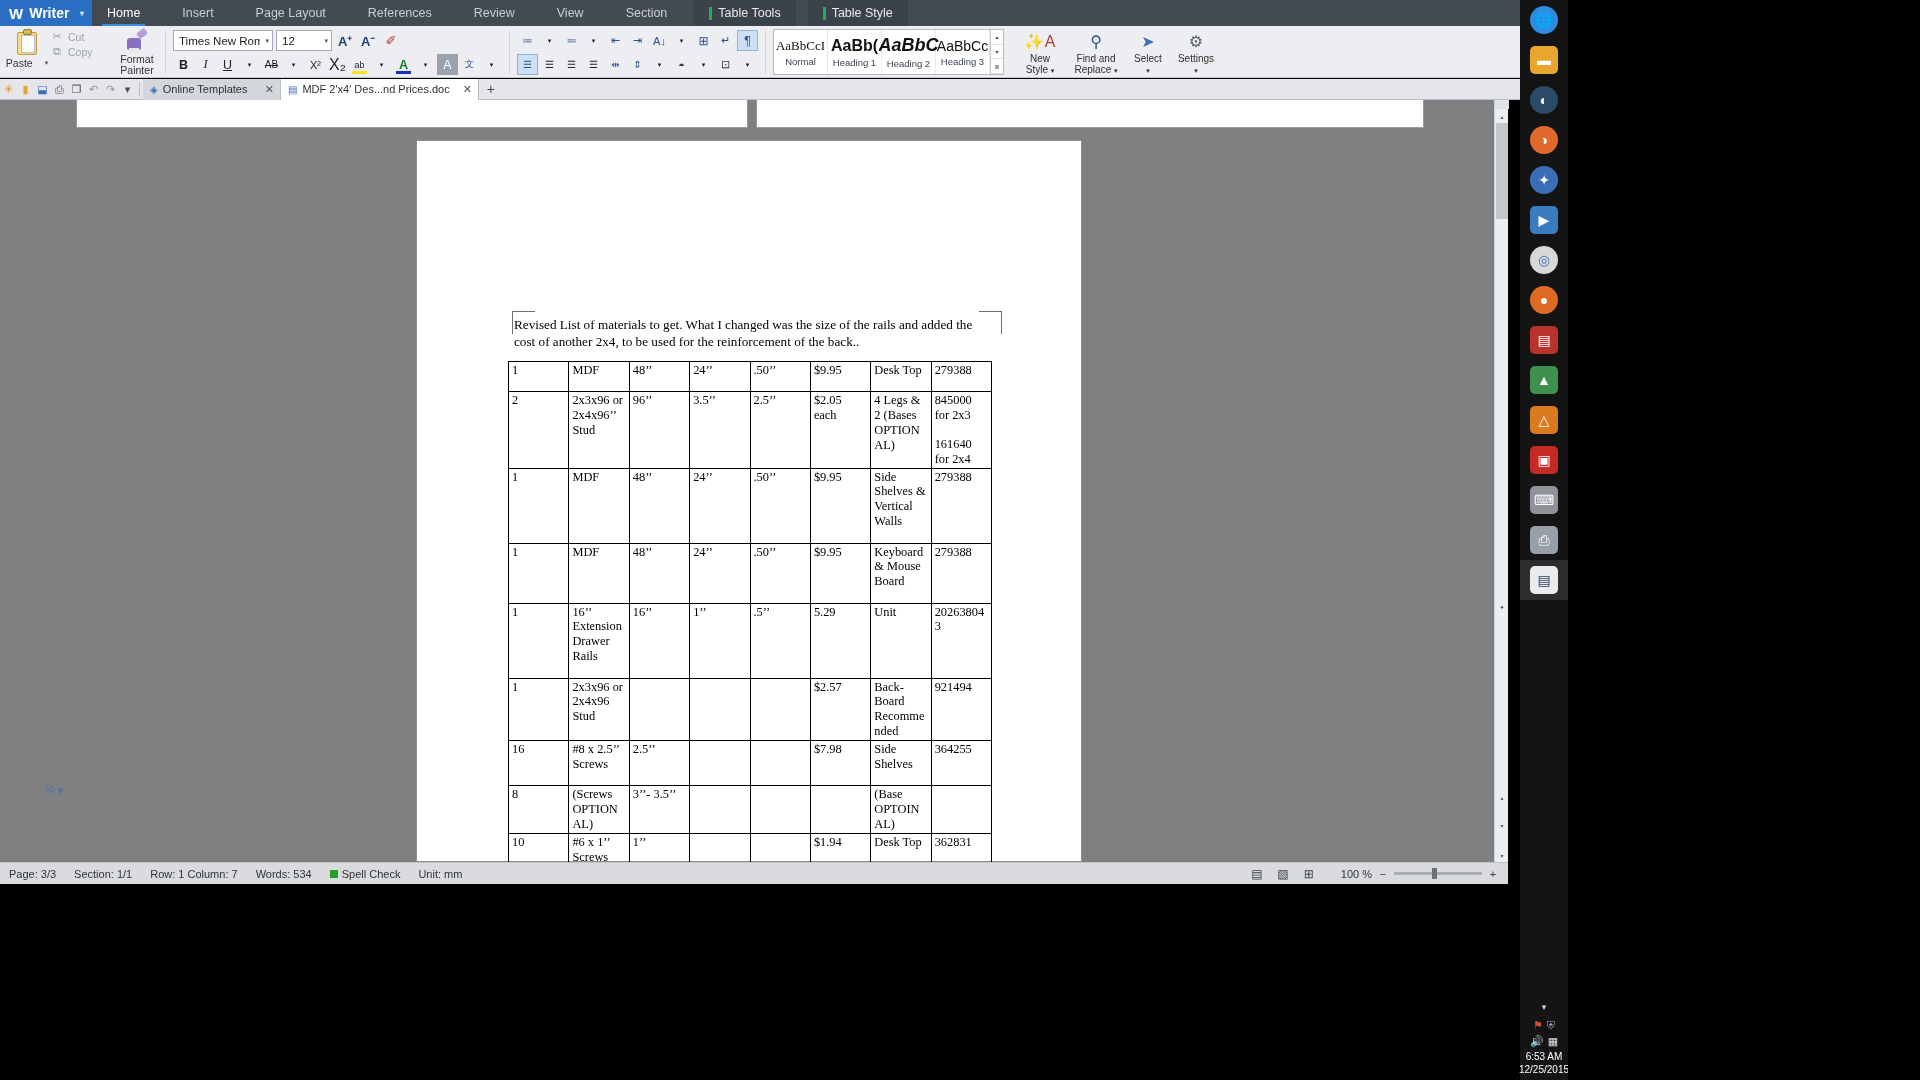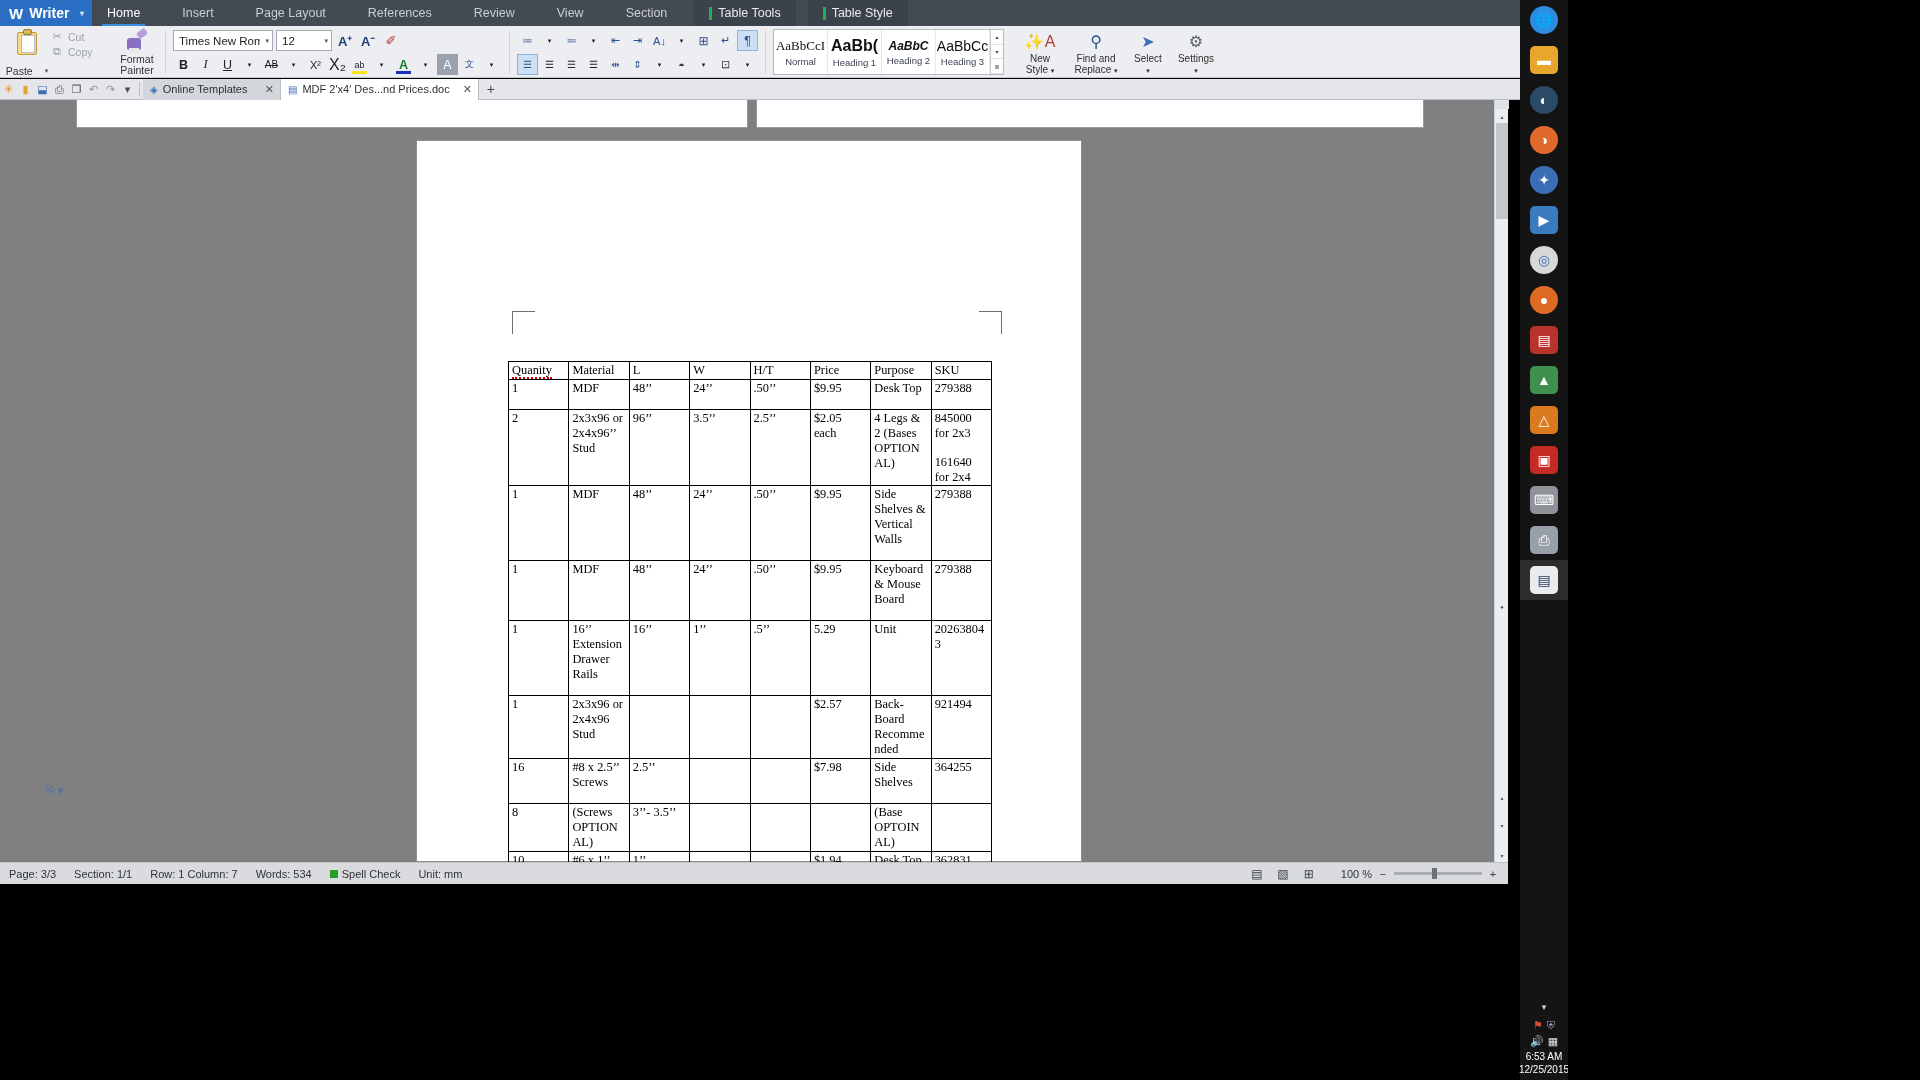--- a/index.html
+++ b/index.html
@@ -56,21 +56,21 @@
   .rb-sep { width:1px; height:44px; background:#d2d5da; margin:4px 3px; }
 
   .paste-col {
     width:46px; display:flex; flex-direction:column; align-items:center;
     padding-top:3px; font-size:10.5px; color:#333;
   }
   .clip-icon { width:26px; height:27px; position:relative; }
   .clip-icon .body { position:absolute; left:3px; top:3px; width:20px; height:23px; background:#f6d98a; border:1px solid #c29b3a; border-radius:2px;}
   .clip-icon .page { position:absolute; left:7px; top:6px; width:14px; height:18px; background:#fff; border:1px solid #b9bcc0;}
   .clip-icon .clip { position:absolute; left:9px; top:0px; width:9px; height:6px; background:#d8b458; border:1px solid #9c7b25; border-radius:2px;}
-  .paste-lbl { display:flex; align-items:center; gap:12px; margin-top:9px; }
+  .paste-lbl { display:flex; align-items:center; gap:12px; margin-top:1px; }
   .caret-dn { font-size:7px; color:#555; }
 
   .clip-small { display:flex; flex-direction:column; gap:2px; padding-top:4px; width:66px; }
   .cs-item { display:flex; align-items:center; gap:4px; font-size:10.5px; color:#9ea2a8; }
   .cs-item .ci { width:14px; text-align:center; font-size:11px; }
 
   .fmt-col { width:42px; display:flex; flex-direction:column; align-items:center; padding-top:3px; font-size:10.5px; color:#333; line-height:1.05;}
   .brush { width:24px; height:25px; position:relative; }
   .brush .h { position:absolute; left:12px; top:1px; width:10px; height:7px; background:#b9a0d8; transform:rotate(-38deg); border-radius:2px;}
   .brush .b { position:absolute; left:2px; top:9px; width:14px; height:12px; background:#8b6fc0; border-radius:3px 3px 2px 2px;}
@@ -109,21 +109,21 @@
     border:1px solid #b7bbc1; background:#fff;
   }
   .style-item {
     width:54px; display:flex; flex-direction:column; align-items:center; justify-content:center;
     border-right:1px solid #e6e8ea; padding:0 2px;
   }
   .style-item:last-of-type { border-right:none; }
   .style-prev { font-family:"Liberation Serif", serif; color:#111; white-space:nowrap; overflow:hidden; }
   .sp-normal { font-size:13px; }
   .sp-h1 { font-size:16px; font-weight:bold; font-family:"Liberation Sans", sans-serif; }
-  .sp-h2 { font-size:12px; font-weight:bold; font-style:italic; font-family:"Liberation Sans", sans-serif; }
+  .sp-h2 { font-size:18px; font-weight:bold; font-style:italic; font-family:"Liberation Sans", sans-serif; }
   .sp-h3 { font-size:14px; font-family:"Liberation Sans", sans-serif; }
   .style-name { font-size:9.5px; color:#3b4350; margin-top:2px; }
   .style-scroll { width:13px; display:flex; flex-direction:column; border-left:1px solid #c6c9ce; }
   .ss-b { flex:1; display:flex; align-items:center; justify-content:center; font-size:6px; color:#4a4a4a; border-bottom:1px solid #dfe1e4;}
 
   .big-col {
     width:48px; display:flex; flex-direction:column; align-items:center; padding-top:4px;
     font-size:10px; color:#2f2f2f; text-align:center; line-height:1.08;
   }
   .big-col.w56 { width:56px; }
@@ -479,33 +479,24 @@
 
   <div class="canvas">
     <div class="page-prev"></div>
     <div class="page-prev2"></div>
 
     <div class="page">
       <div class="page-inner">
         <div class="corner-mark"></div>
         <div class="corner-mark tr"></div>
 
+        <div class="doc-text">Revised List of materials to get. What I changed was the size of the rails and added the cost of another 2x4, to be used for the reinforcement of the back..</div>
 
         <table class="doc-table">
           <tbody id="doc-table-body">
-              <tr>
-                <td style="width: 52px;"><span class="spellerr">Quanity</span></td>
-                <td style="width: 52px;">Material</td>
-                <td style="width: 52px;">L</td>
-                <td style="width: 52px;">W</td>
-                <td style="width: 52px;">H/T</td>
-                <td style="width: 52px;">Price</td>
-                <td style="width: 52px;">Purpose</td>
-                <td style="width: 52px;">SKU</td>
-              </tr>
               <tr style="height: 30px;">
                 <td>1</td>
                 <td>MDF</td>
                 <td>48’’</td>
                 <td>24’’</td>
                 <td>.50’’</td>
                 <td>$9.95</td>
                 <td>Desk Top</td>
                 <td>279388</td>
               </tr>

